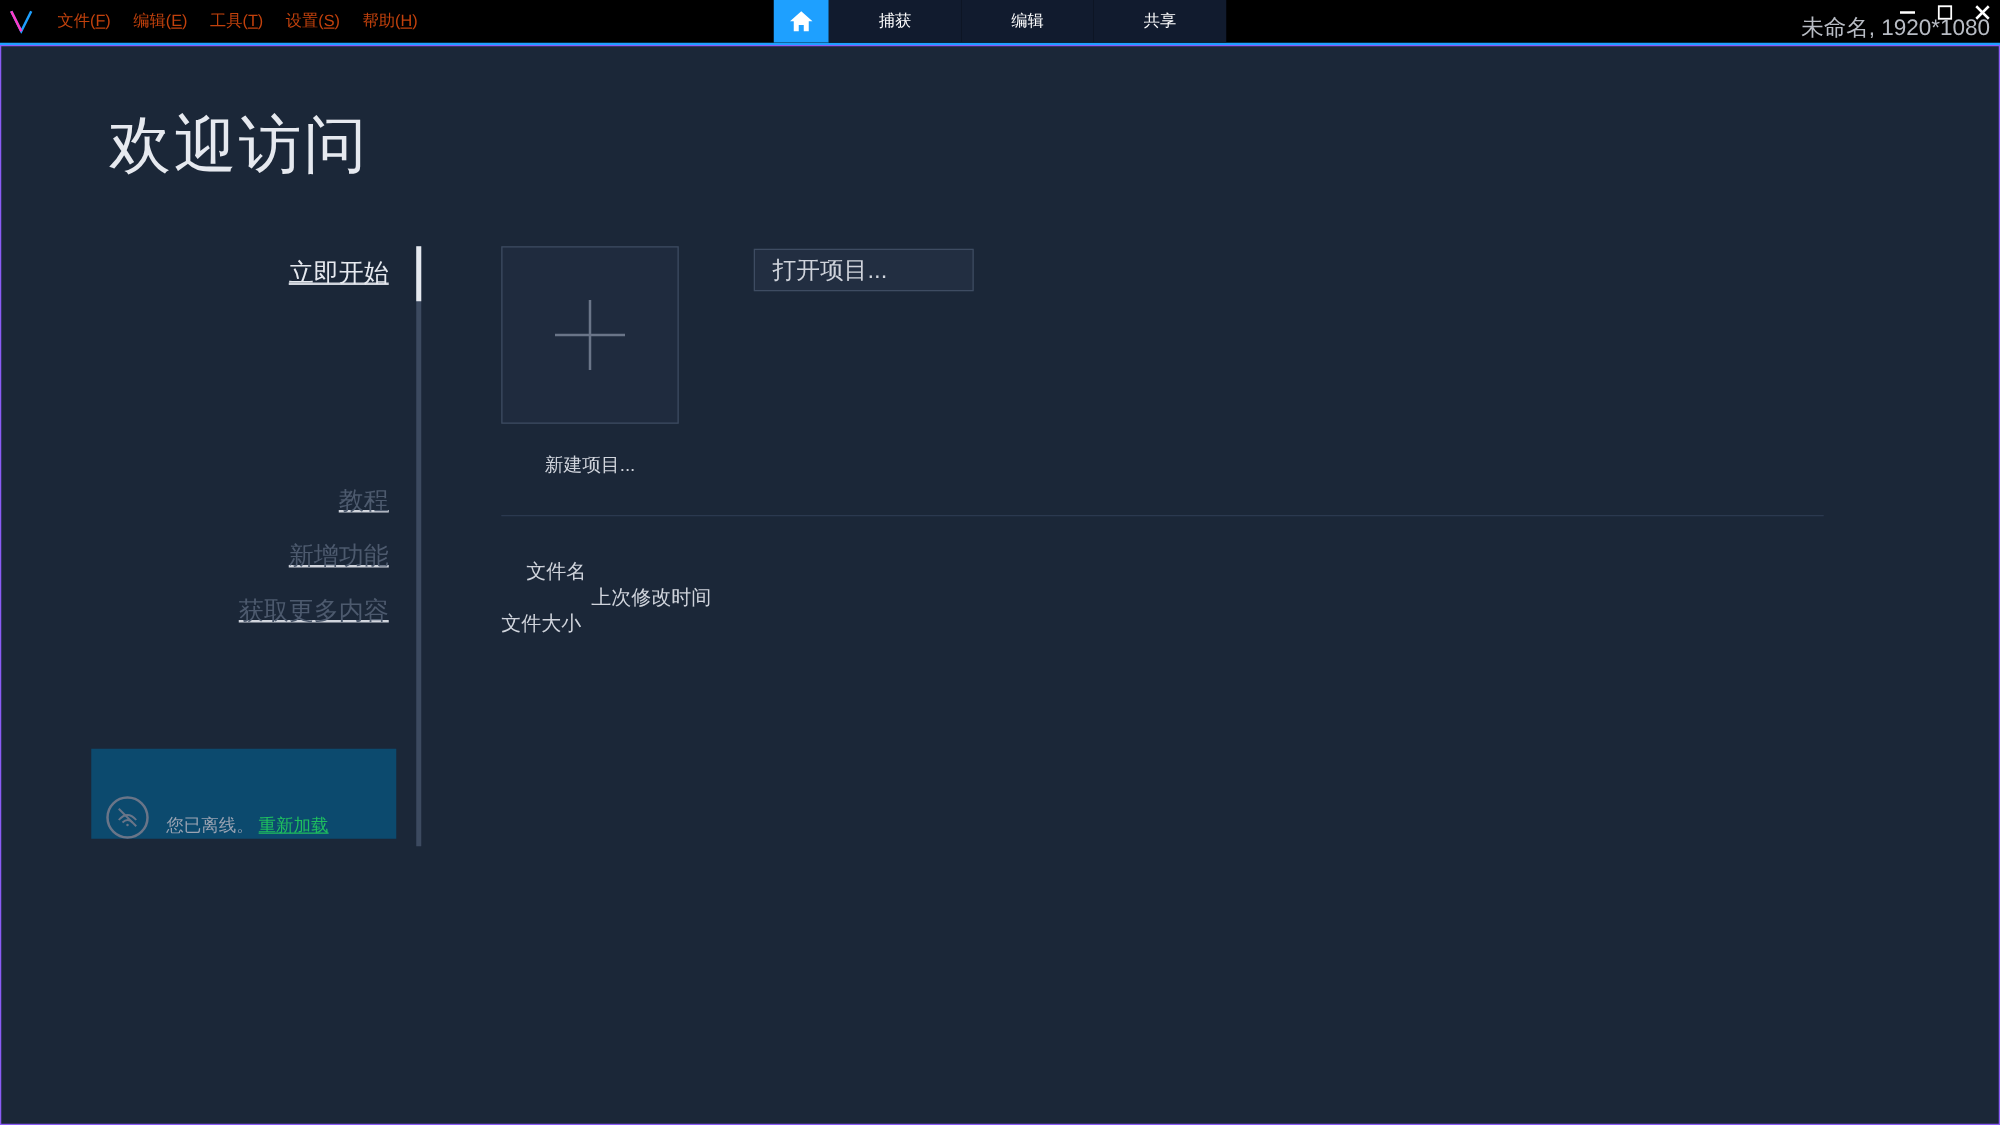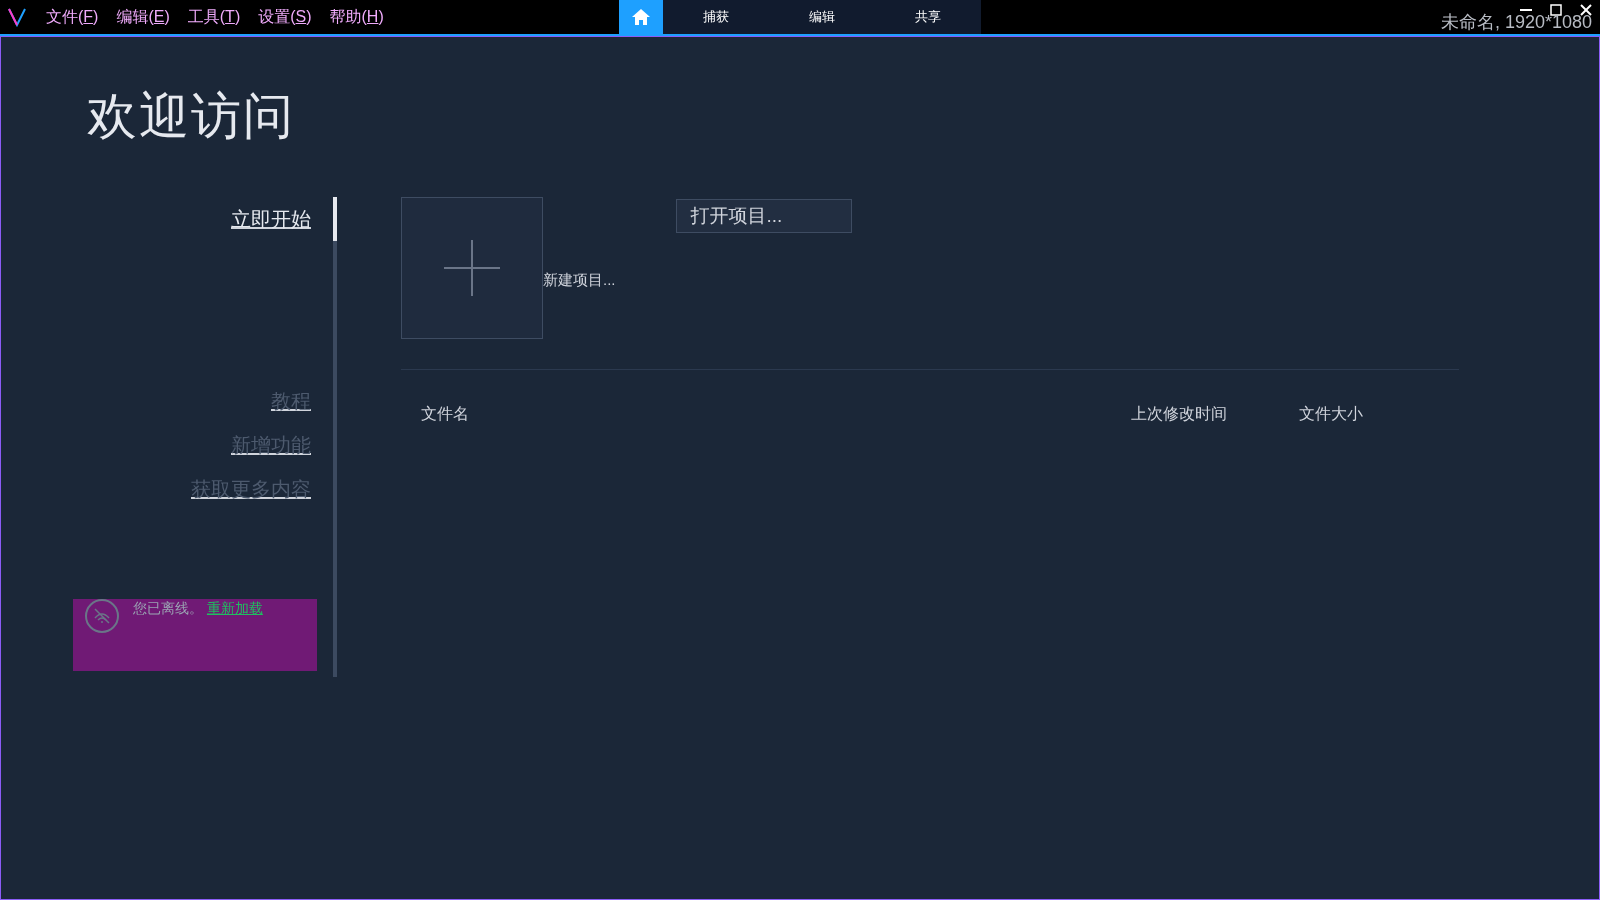--- a/index.html
+++ b/index.html
@@ -26,22 +26,22 @@
     align-items: center;
     justify-content: center;
   }
   .menus {
     display: flex;
     align-items: center;
     gap: 18px;
     margin-left: 12px;
   }
   .menu-item {
-    color: #f0abfc;
-    font-size: 16px;
+    color: #c2410c;
+    font-size: 13px;
     cursor: pointer;
   }
   .menu-item u { text-decoration: underline; }
 
   .mode-tabs {
     position: absolute;
     left: 50%;
     transform: translateX(-50%);
     display: flex;
     height: 34px;
@@ -150,23 +150,23 @@
   }
   .nav-gap { height: 138px; }
 
   
   .offline-box {
     position: absolute;
     left: 72px;
     top: 562px;
     width: 244px;
     height: 72px;
-    background: #701a75;
-    display: flex;
-    align-items: flex-start;
+    background: #0c4a6e;
+    display: flex;
+    align-items: flex-end;
     padding: 0 12px;
     gap: 14px;
   }
   .offline-icon {
     width: 34px; height:34px;
     border: 2px solid #6a7588;
     border-radius: 50%;
     display:flex; align-items:center; justify-content:center;
     flex-shrink:0;
   }
@@ -182,21 +182,21 @@
     bottom: 40px;
   }
 
   .tile-row {
     display:flex;
     align-items:flex-start;
     gap: 60px;
   }
   .new-project-tile {
     display:flex;
-    flex-direction:row;
+    flex-direction:column;
     align-items:center;
     cursor:pointer;
     text-align:right;
   }
   .new-project-box {
     width: 142px;
     height: 142px;
     border: 1px solid #3e4c62;
     background: #1f2b3e;
     display:flex; align-items:center; justify-content:center;
@@ -231,20 +231,21 @@
     margin-top: 30px;
     height:1px;
     background:#2b394f;
   }
 
   .table-head {
     display:flex;
     margin-top: 34px;
     font-size: 16px;
     color:#d0d4dc;
+    flex-direction:column;
   }
   .col-name { flex: 1; padding-left: 20px; }
   .col-date { width: 240px; text-align: center; }
   .col-size { width: 160px; }
 
 </style>
 </head>
 <body>
 
 <div class="titlebar">

